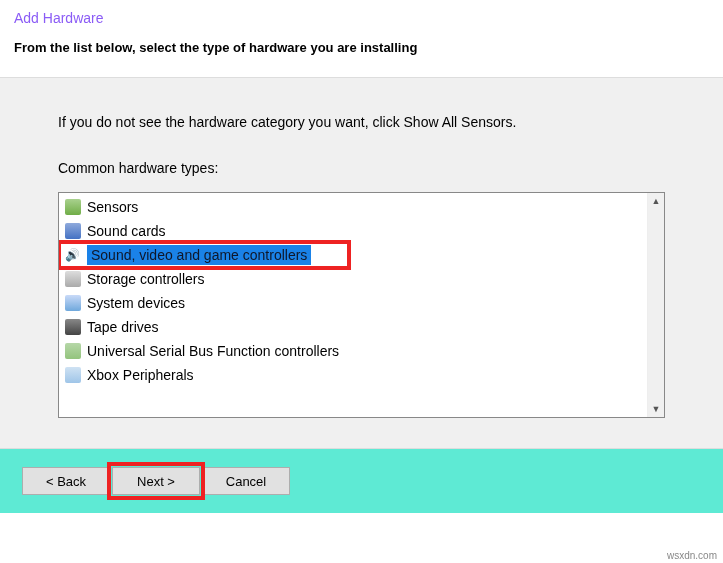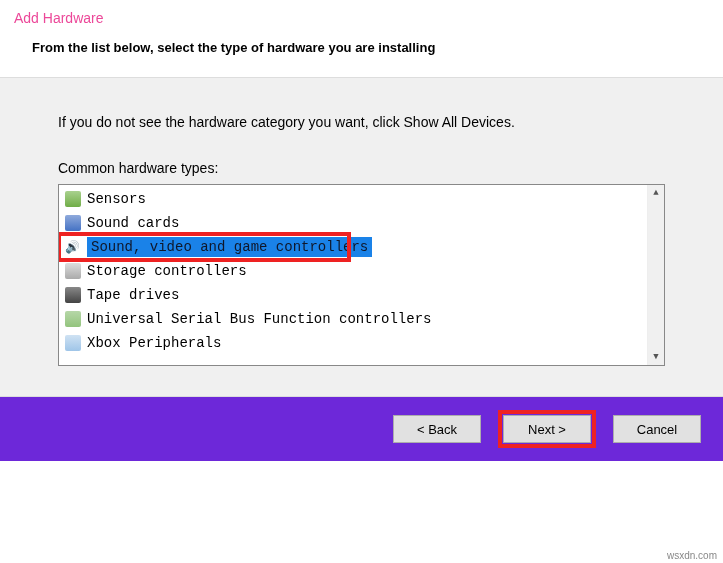--- a/index.html
+++ b/index.html
@@ -1,34 +1,34 @@
 <!DOCTYPE html>
 <html><head>
   <meta charset="utf-8">
   <style>
     * { box-sizing: border-box; margin: 0; padding: 0; }
     body { font-family: "Segoe UI", Tahoma, sans-serif; font-size: 13px; color: #000; background: #fff; width: 723px; height: 563px; position: relative; }
     .header { padding: 10px 14px 0 14px; background: #fff; }
-    .title { font-size: 14px; color: #ec4899; margin-bottom: 14px; }
-    .subtitle { font-size: 13px; font-weight: bold; margin-left: 18px; margin-bottom: 22px; }
+    .title { font-size: 14px; color: #8b5cf6; margin-bottom: 14px; }
+    .subtitle { font-size: 13px; font-weight: bold; margin-bottom: 22px; }
     .divider { border: none; border-top: 1px solid #ddd; margin: 0; }
     .content { background: #f0f0f0; padding: 36px 58px 30px 58px; }
     .hint { font-size: 14px; margin-bottom: 30px; }
-    .list-label { font-size: 14px; margin-bottom: 8px; }
-    .listbox { border: 1px solid #888; background: #fff; height: 182px; position: relative; display: flex; font-family: Liberation Mono, monospace; }
+    .list-label { font-size: 14px; margin-bottom: 16px; }
+    .listbox { border: 1px solid #888; background: #fff; height: 226px; position: relative; display: flex; }
     .items { flex: 1; overflow: hidden; padding-top: 2px; }
     .item { display: flex; align-items: center; height: 24px; padding-left: 6px; gap: 6px; font-size: 14px; cursor: default; position: relative; }
     .item .icon { width: 16px; height: 16px; display: inline-flex; align-items: center; justify-content: center; font-size: 12px; }
     .item .label { white-space: nowrap; }
     .selected-wrap { position: relative; }
     .selected-wrap .hl { position: absolute; top: -3px; left: -2px; right: 296px; bottom: -3px; border: 4px solid #e22; pointer-events: none; }
     .item.selected .label-bg { background: #1a82e8; color: #0f172a; padding: 2px 4px; }
     .scrollbar { width: 17px; background: #f0f0f0; border-left: 1px solid #eee; display: flex; flex-direction: column; justify-content: space-between; align-items: center; padding: 3px 0; }
     .sb-arrow { color: #555; font-size: 9px; cursor: default; }
-    .footer { background: #6d28d9; padding: 18px 22px 18px 22px; display: flex; justify-content: flex-end; gap: 22px; }
+    .footer { background: #5eead4; padding: 18px 22px 18px 22px; display: flex; justify-content: flex-start; gap: 2px; }
     .btn { min-width: 88px; height: 28px; background: #e1e1e1; border: 1px solid #adadad; font-size: 13px; cursor: default; }
     .next-wrap { position: relative; }
     .next-wrap .hl2 { position: absolute; top: -5px; left: -5px; right: -5px; bottom: -5px; border: 4px solid #e22; pointer-events: none; }
     .watermark { position: absolute; bottom: 2px; right: 6px; font-size: 10px; color: #888; }
     .ic { width:16px; height:16px; }
     .ic.sensors { background: linear-gradient(#a9d18e,#70ad47); border-radius:2px; }
     .ic.smart { background: linear-gradient(#8faadc,#4472c4); border-radius:2px; }
     .ic.sound { color:#1a82e8; display:flex; align-items:center; justify-content:center; }
     .ic.storage { background: linear-gradient(#ddd,#aaa); border-radius:2px; }
     .ic.system { background: linear-gradient(#c9daf8,#6fa8dc); border-radius:2px; }
@@ -40,21 +40,21 @@
 </head>
 <body>
 
 <div class="header">
   <div class="title">Add Hardware</div>
   <div class="subtitle">From the list below, select the type of hardware you are installing</div>
 </div>
 <hr class="divider">
 
 <div class="content">
-  <div class="hint">If you do not see the hardware category you want, click Show All Devices.</div>
+  <div class="hint">If you do not see the hardware category you want, click Show All Sensors.</div>
   <div class="list-label">Common hardware types:</div>
   <div class="listbox">
     <div class="items">
       <div class="item">
         <span class="icon">
             <span class="ic sensors"></span>
           </span>
         <span class="label">Sensors</span>
       </div>
       <div class="item">
@@ -70,20 +70,26 @@
             </span>
           <span class="label-bg">Sound, video and game controllers</span>
         </div>
         <span class="hl"></span>
       </div>
       <div class="item">
         <span class="icon">
             <span class="ic storage"></span>
           </span>
         <span class="label">Storage controllers</span>
+      </div>
+      <div class="item">
+        <span class="icon">
+            <span class="ic system"></span>
+          </span>
+        <span class="label">System devices</span>
       </div>
       <div class="item">
         <span class="icon">
             <span class="ic tape"></span>
           </span>
         <span class="label">Tape drives</span>
       </div>
       <div class="item">
         <span class="icon">
             <span class="ic usb"></span>

